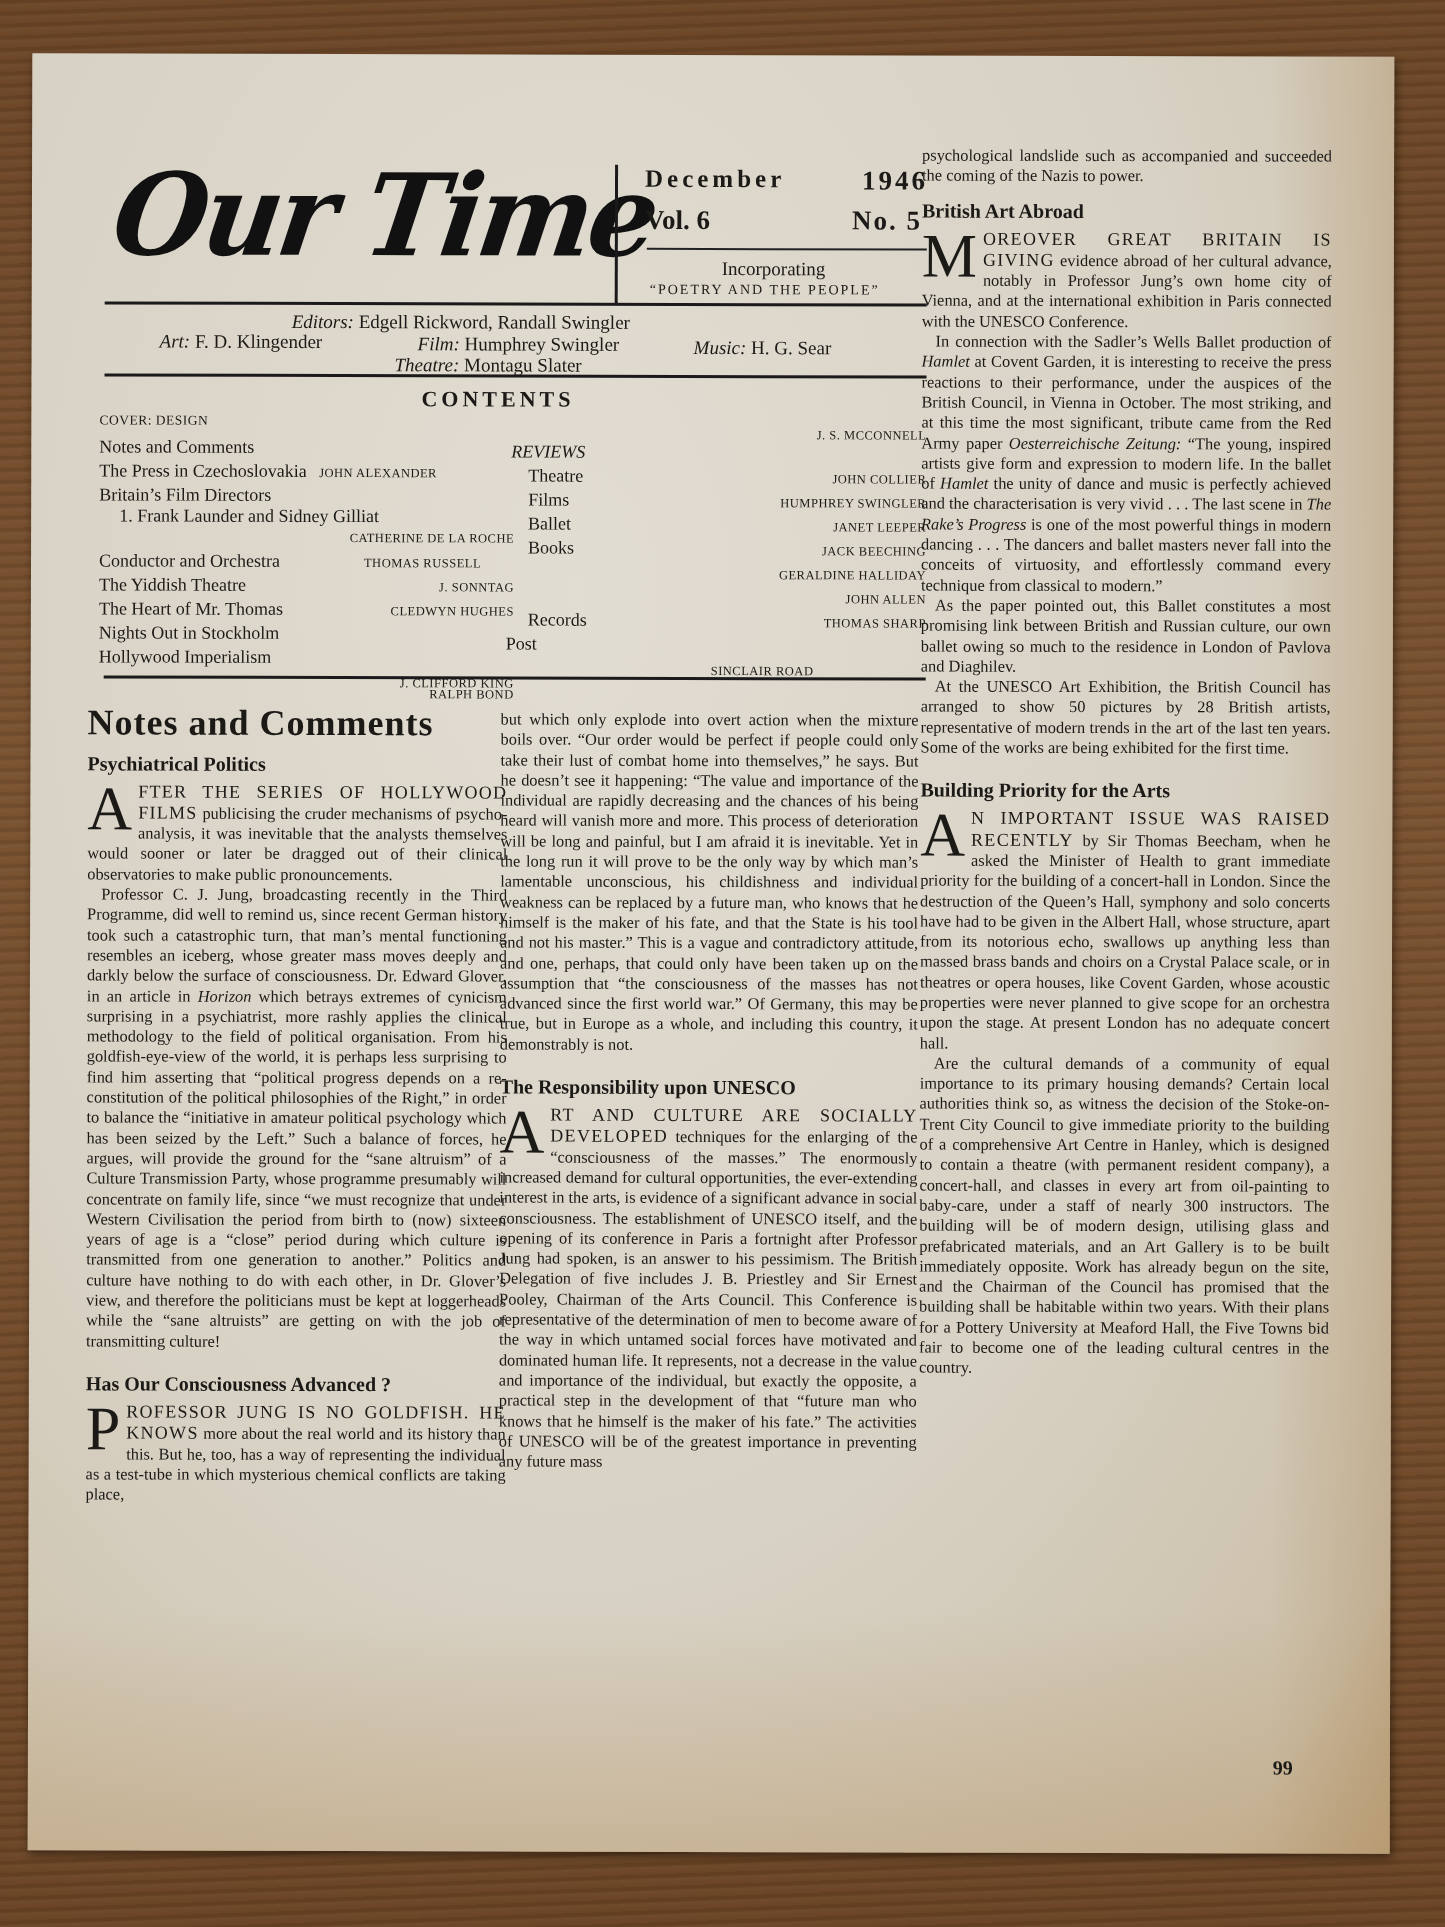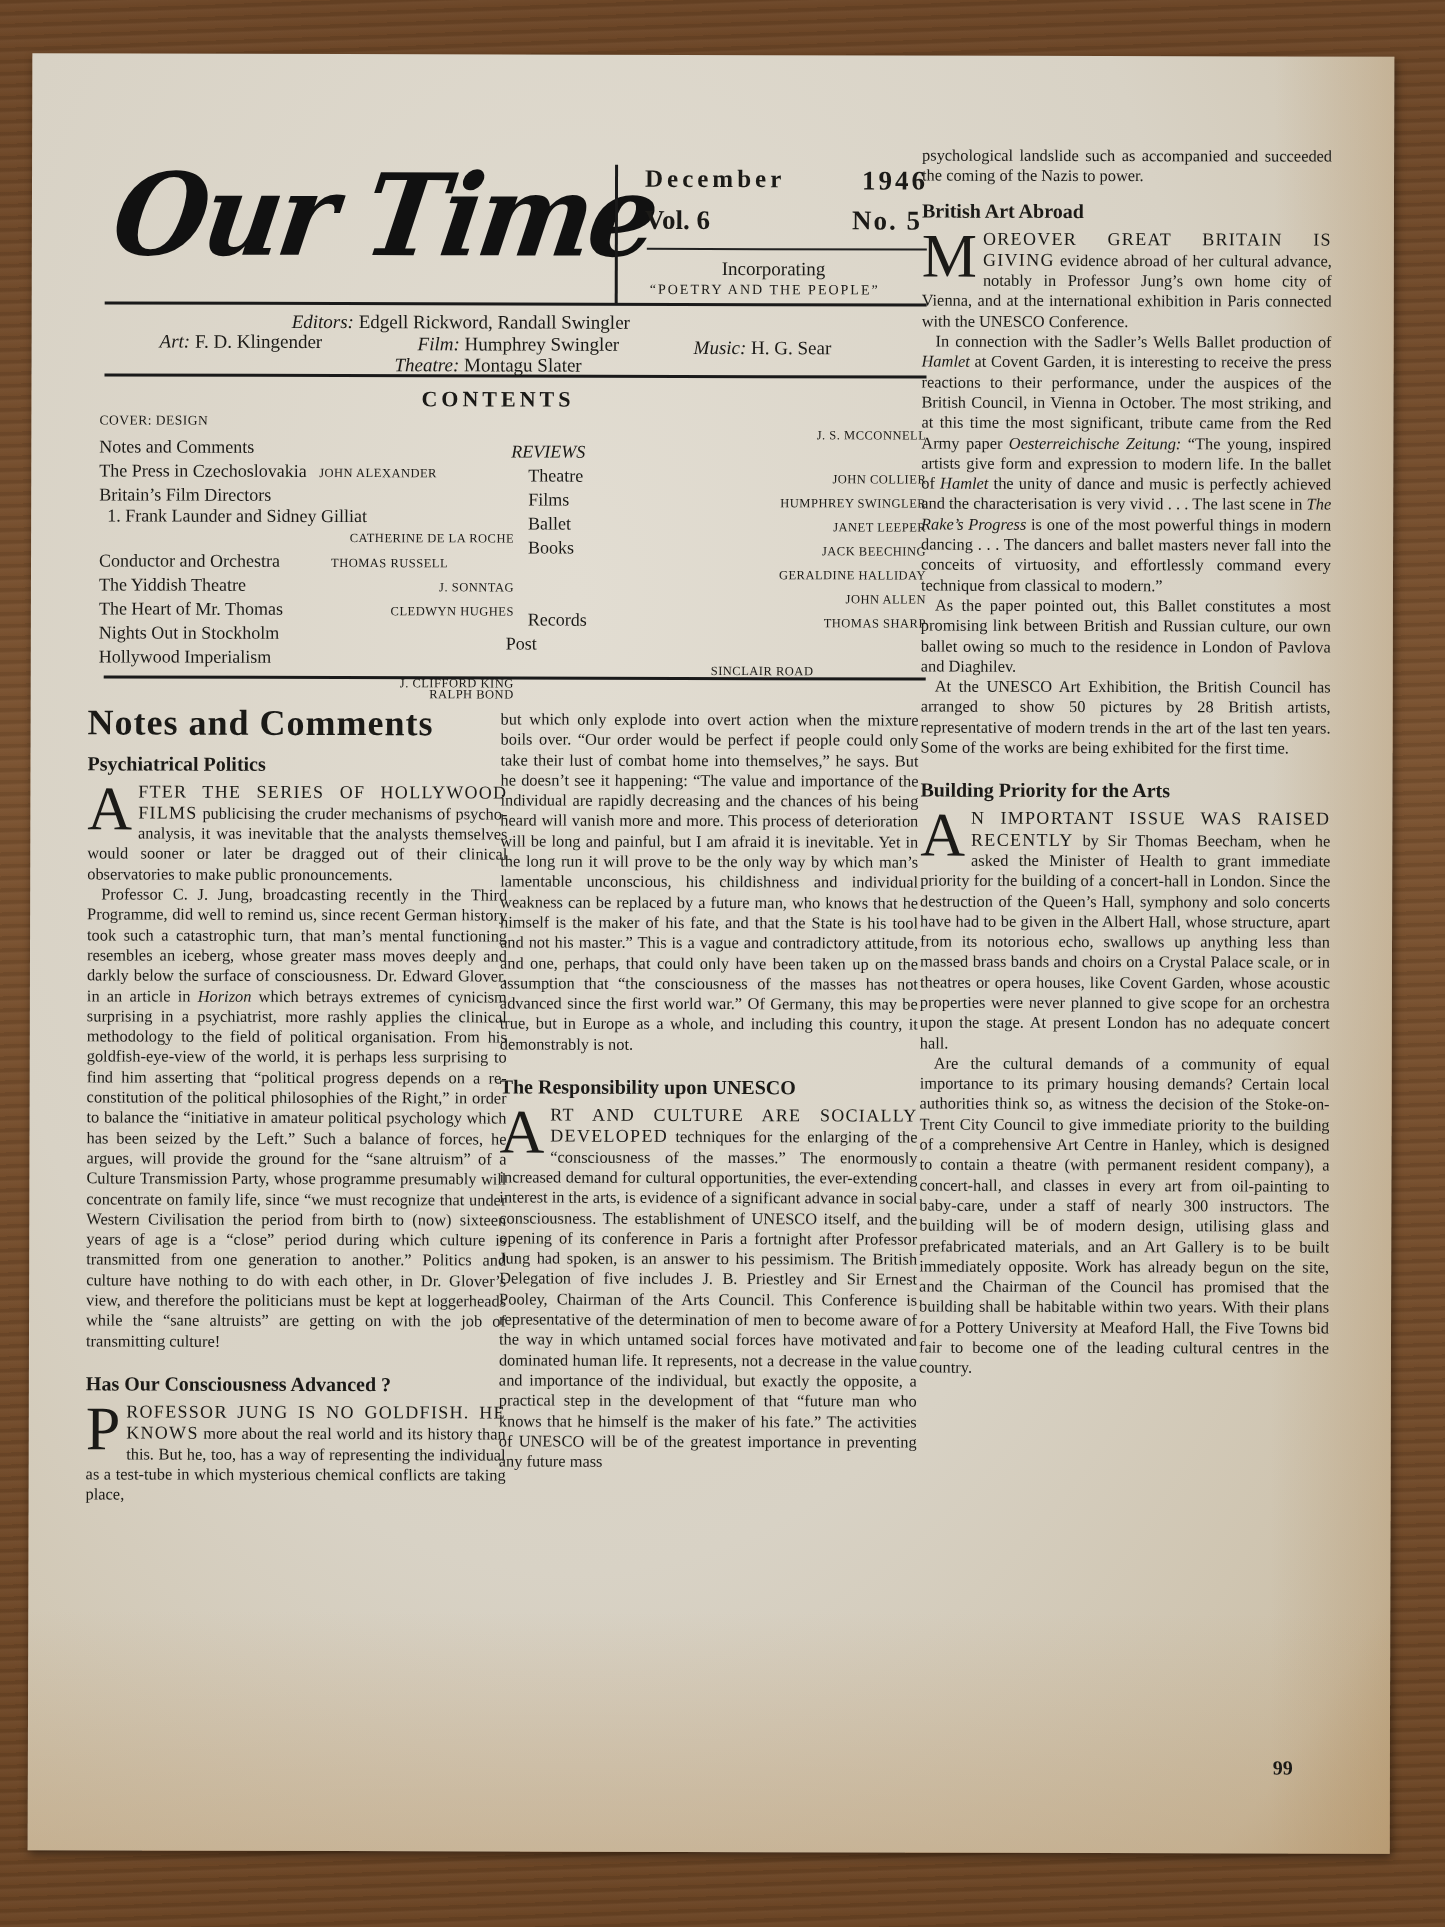--- a/index.html
+++ b/index.html
@@ -113,25 +113,25 @@
   <div class="abs contents-title">CONTENTS</div>
   <div class="abs toc sc" style="left:68px; top:360px; font-size:13.5px;">COVER: DESIGN</div>
   <div class="abs toc sc" style="left:735px; top:374px; width:160px; text-align:right;">J. S. MCCONNELL</div>
 
   <div class="abs toc" style="left:68px; top:384px;"><span>Notes and Comments</span></div>
   <div class="abs toc" style="left:68px; top:408px;">
     <span>The Press in Czechoslovakia</span>
     <span class="sc" style="margin-left:8px;">JOHN ALEXANDER</span>
   </div>
   <div class="abs toc" style="left:68px; top:432px;"><span>Britain’s Film Directors</span></div>
-  <div class="abs toc" style="left:76px; top:453px;"><span>1. Frank Launder and Sidney Gilliat</span></div>
+  <div class="abs toc" style="left:88px; top:453px;"><span>1. Frank Launder and Sidney Gilliat</span></div>
   <div class="abs toc sc" style="left:200px; top:478px; width:283px; text-align:right;">CATHERINE DE LA ROCHE</div>
 
   <div class="abs toc" style="left:68px; top:498px;"><span>Conductor and Orchestra</span></div>
-  <div class="abs toc sc" style="left:300px; top:503px; width:183px; text-align:left;">THOMAS RUSSELL</div>
+  <div class="abs toc sc" style="left:300px; top:503px; width:183px; text-align:center;">THOMAS RUSSELL</div>
   <div class="abs toc" style="left:68px; top:522px;"><span>The Yiddish Theatre</span></div>
   <div class="abs toc sc" style="left:300px; top:527px; width:183px; text-align:right;">J. SONNTAG</div>
   <div class="abs toc" style="left:68px; top:546px;"><span>The Heart of Mr. Thomas</span></div>
   <div class="abs toc sc" style="left:300px; top:551px; width:183px; text-align:right;">CLEDWYN HUGHES</div>
   <div class="abs toc" style="left:68px; top:570px;"><span>Nights Out in Stockholm</span></div>
   <div class="abs toc sc" style="left:300px; top:575px; width:183px; text-align:right;margin-top:48px;">J. CLIFFORD KING</div>
   <div class="abs toc" style="left:68px; top:594px;"><span>Hollywood Imperialism</span></div>
   <div class="abs toc sc" style="left:300px; top:634px; width:183px; text-align:right;">RALPH BOND</div>
 
   <div class="abs toc reviews-head" style="left:480px; top:388px;">REVIEWS</div>

